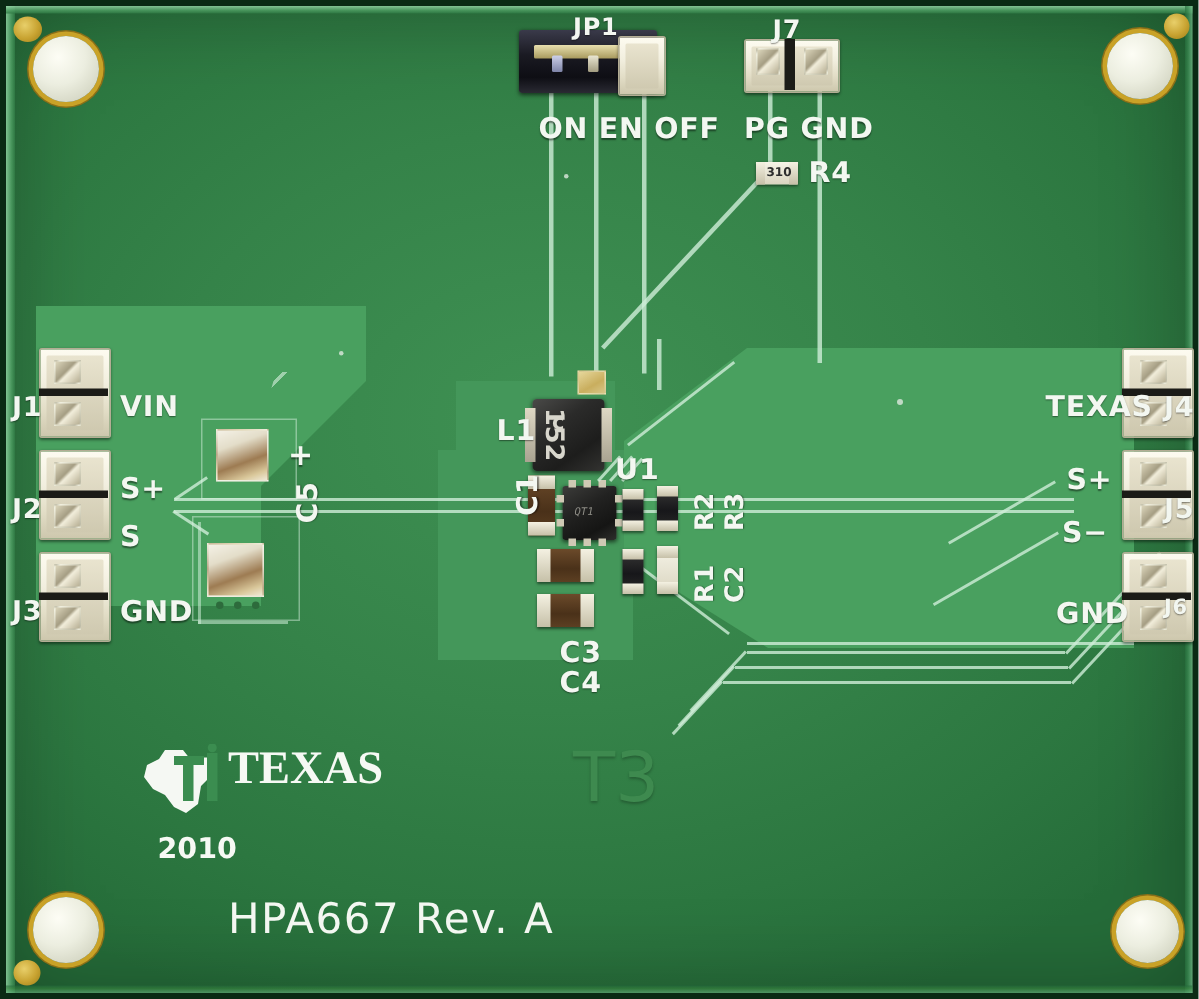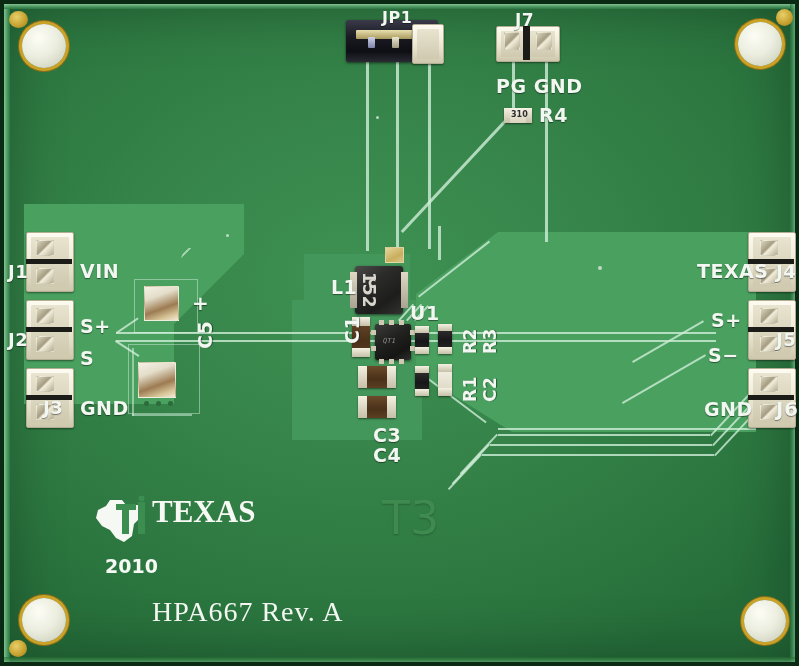--- a/index.html
+++ b/index.html
@@ -333,34 +333,35 @@
     <div class="pad" style="left:140px;top:282px;width:33px;height:33px;"></div>
 
     <div class="pad-outline" style="left:124px;top:340px;width:70px;height:68px;"></div>
     <div class="pad" style="left:134px;top:358px;width:36px;height:34px;"></div>
     <div class="via" style="left:140px;top:397px;width:5px;height:5px;background:#2d6b3c;opacity:1;"></div>
     <div class="via" style="left:152px;top:397px;width:5px;height:5px;background:#2d6b3c;opacity:1;"></div>
     <div class="via" style="left:164px;top:397px;width:5px;height:5px;background:#2d6b3c;opacity:1;"></div>
 
     <div class="silk" style="left:378px;top:4px;font-size:16px;">JP1</div>
     <div class="silk" style="left:511px;top:6px;font-size:17px;">J7</div>
+    <div class="silk" style="left:355px;top:71px;font-size:19px;">ON EN OFF</div>
     <div class="silk" style="left:492px;top:71px;font-size:19px;">PG  GND</div>
     <div class="silk" style="left:535px;top:100px;font-size:19px;">R4</div>
 
     <div class="silk" style="left:4px;top:257px;font-size:18px;">J1</div>
     <div class="silk" style="left:4px;top:325px;font-size:18px;">J2</div>
-    <div class="silk" style="left:4px;top:393px;font-size:18px;margin-left:35px;">J3</div>
+    <div class="silk" style="left:4px;top:393px;font-size:18px;">J3</div>
     <div class="silk" style="left:76px;top:256px;font-size:19px;">VIN</div>
     <div class="silk" style="left:76px;top:311px;font-size:19px;">S+</div>
     <div class="silk" style="left:76px;top:343px;font-size:19px;">S</div>
     <div class="silk" style="left:76px;top:393px;font-size:19px;">GND</div>
 
     <div class="silk" style="left:772px;top:257px;font-size:18px;">J4</div>
     <div class="silk" style="left:772px;top:325px;font-size:18px;">J5</div>
-    <div class="silk" style="left:772px;top:393px;font-size:20px;">J6</div>
+    <div class="silk" style="left:772px;top:393px;font-size:14px;">J6</div>
     <div class="silk" style="left:693px;top:256px;font-size:19px;">TEXAS</div>
     <div class="silk" style="left:707px;top:305px;font-size:19px;">S+</div>
     <div class="silk" style="left:704px;top:340px;font-size:19px;">S−</div>
     <div class="silk" style="left:700px;top:394px;font-size:19px;">GND</div>
 
     <div class="silk" style="left:327px;top:272px;font-size:19px;">L1</div>
     <div class="silk rot" style="left:337px;top:340px;font-size:19px;">C1</div>
     <div class="silk" style="left:406px;top:298px;font-size:19px;">U1</div>
     <div class="silk rot" style="left:190px;top:345px;font-size:19px;">C5</div>
     <div class="silk" style="left:188px;top:287px;font-size:20px;">+</div>
@@ -376,17 +377,17 @@
     <div class="ti-logo" style="left:88px;top:492px;width:58px;height:48px;">
       <svg width="58" height="48" viewBox="0 0 58 48">
         <path d="M6 14 L14 10 L18 4 L30 4 L34 9 L46 9 L50 16 L46 24 L42 28 L40 40 L32 46 L24 42 L18 34 L10 30 L4 22 Z" fill="#f5f8f3"></path>
         <path d="M24 8 L44 8 L44 14 L37 14 L37 38 L30 38 L30 14 L24 14 Z" fill="#3b8d50"></path>
         <path d="M46 6 L53 6 L53 38 L46 38 Z" fill="#3b8d50"></path>
         <circle cx="49.5" cy="2.5" r="3" fill="#3b8d50"></circle>
       </svg>
     </div>
     <div class="ti-name" style="left:148px;top:490px;font-size:31px;letter-spacing:0px;text-align:right;">TEXAS</div>
     <div class="ti-year" style="left:101px;top:551px;font-size:19px;">2010</div>
-    <div class="pn" style="left:148px;top:592px;font-size:28px;letter-spacing:1px;font-family:Liberation Serif, serif;">HPA667  Rev. A</div>
+    <div class="pn" style="left:148px;top:592px;font-size:28px;letter-spacing:1px;">HPA667  Rev. A</div>
     <div class="tmark" style="left:378px;top:487px;font-size:46px;">T3</div>
 
   </div>
 </div>
 
 </body></html>

